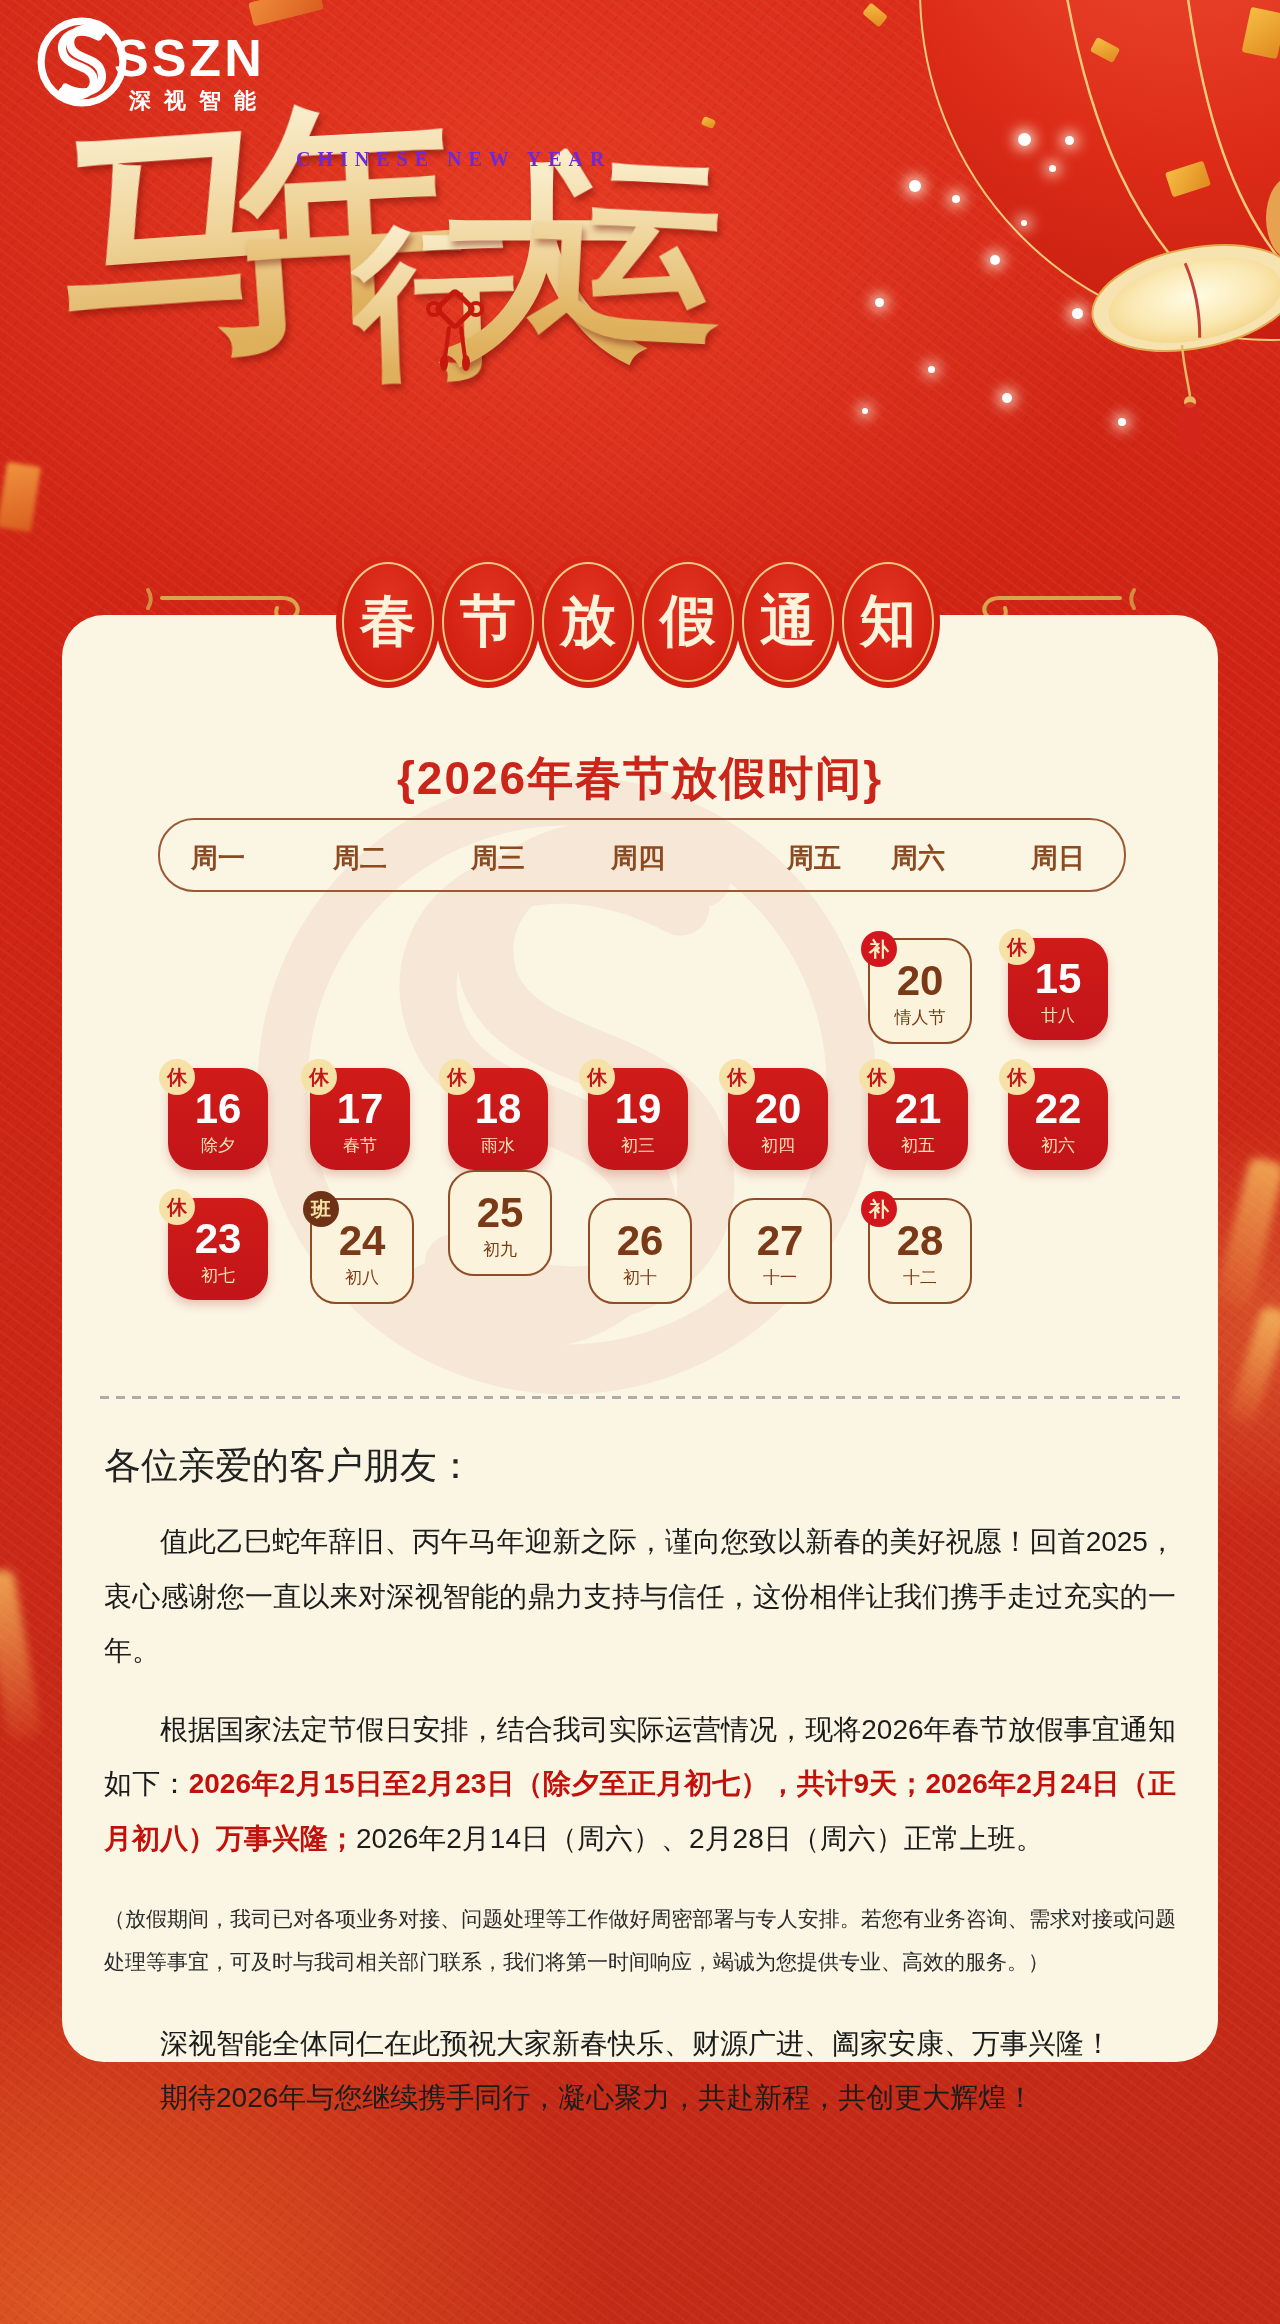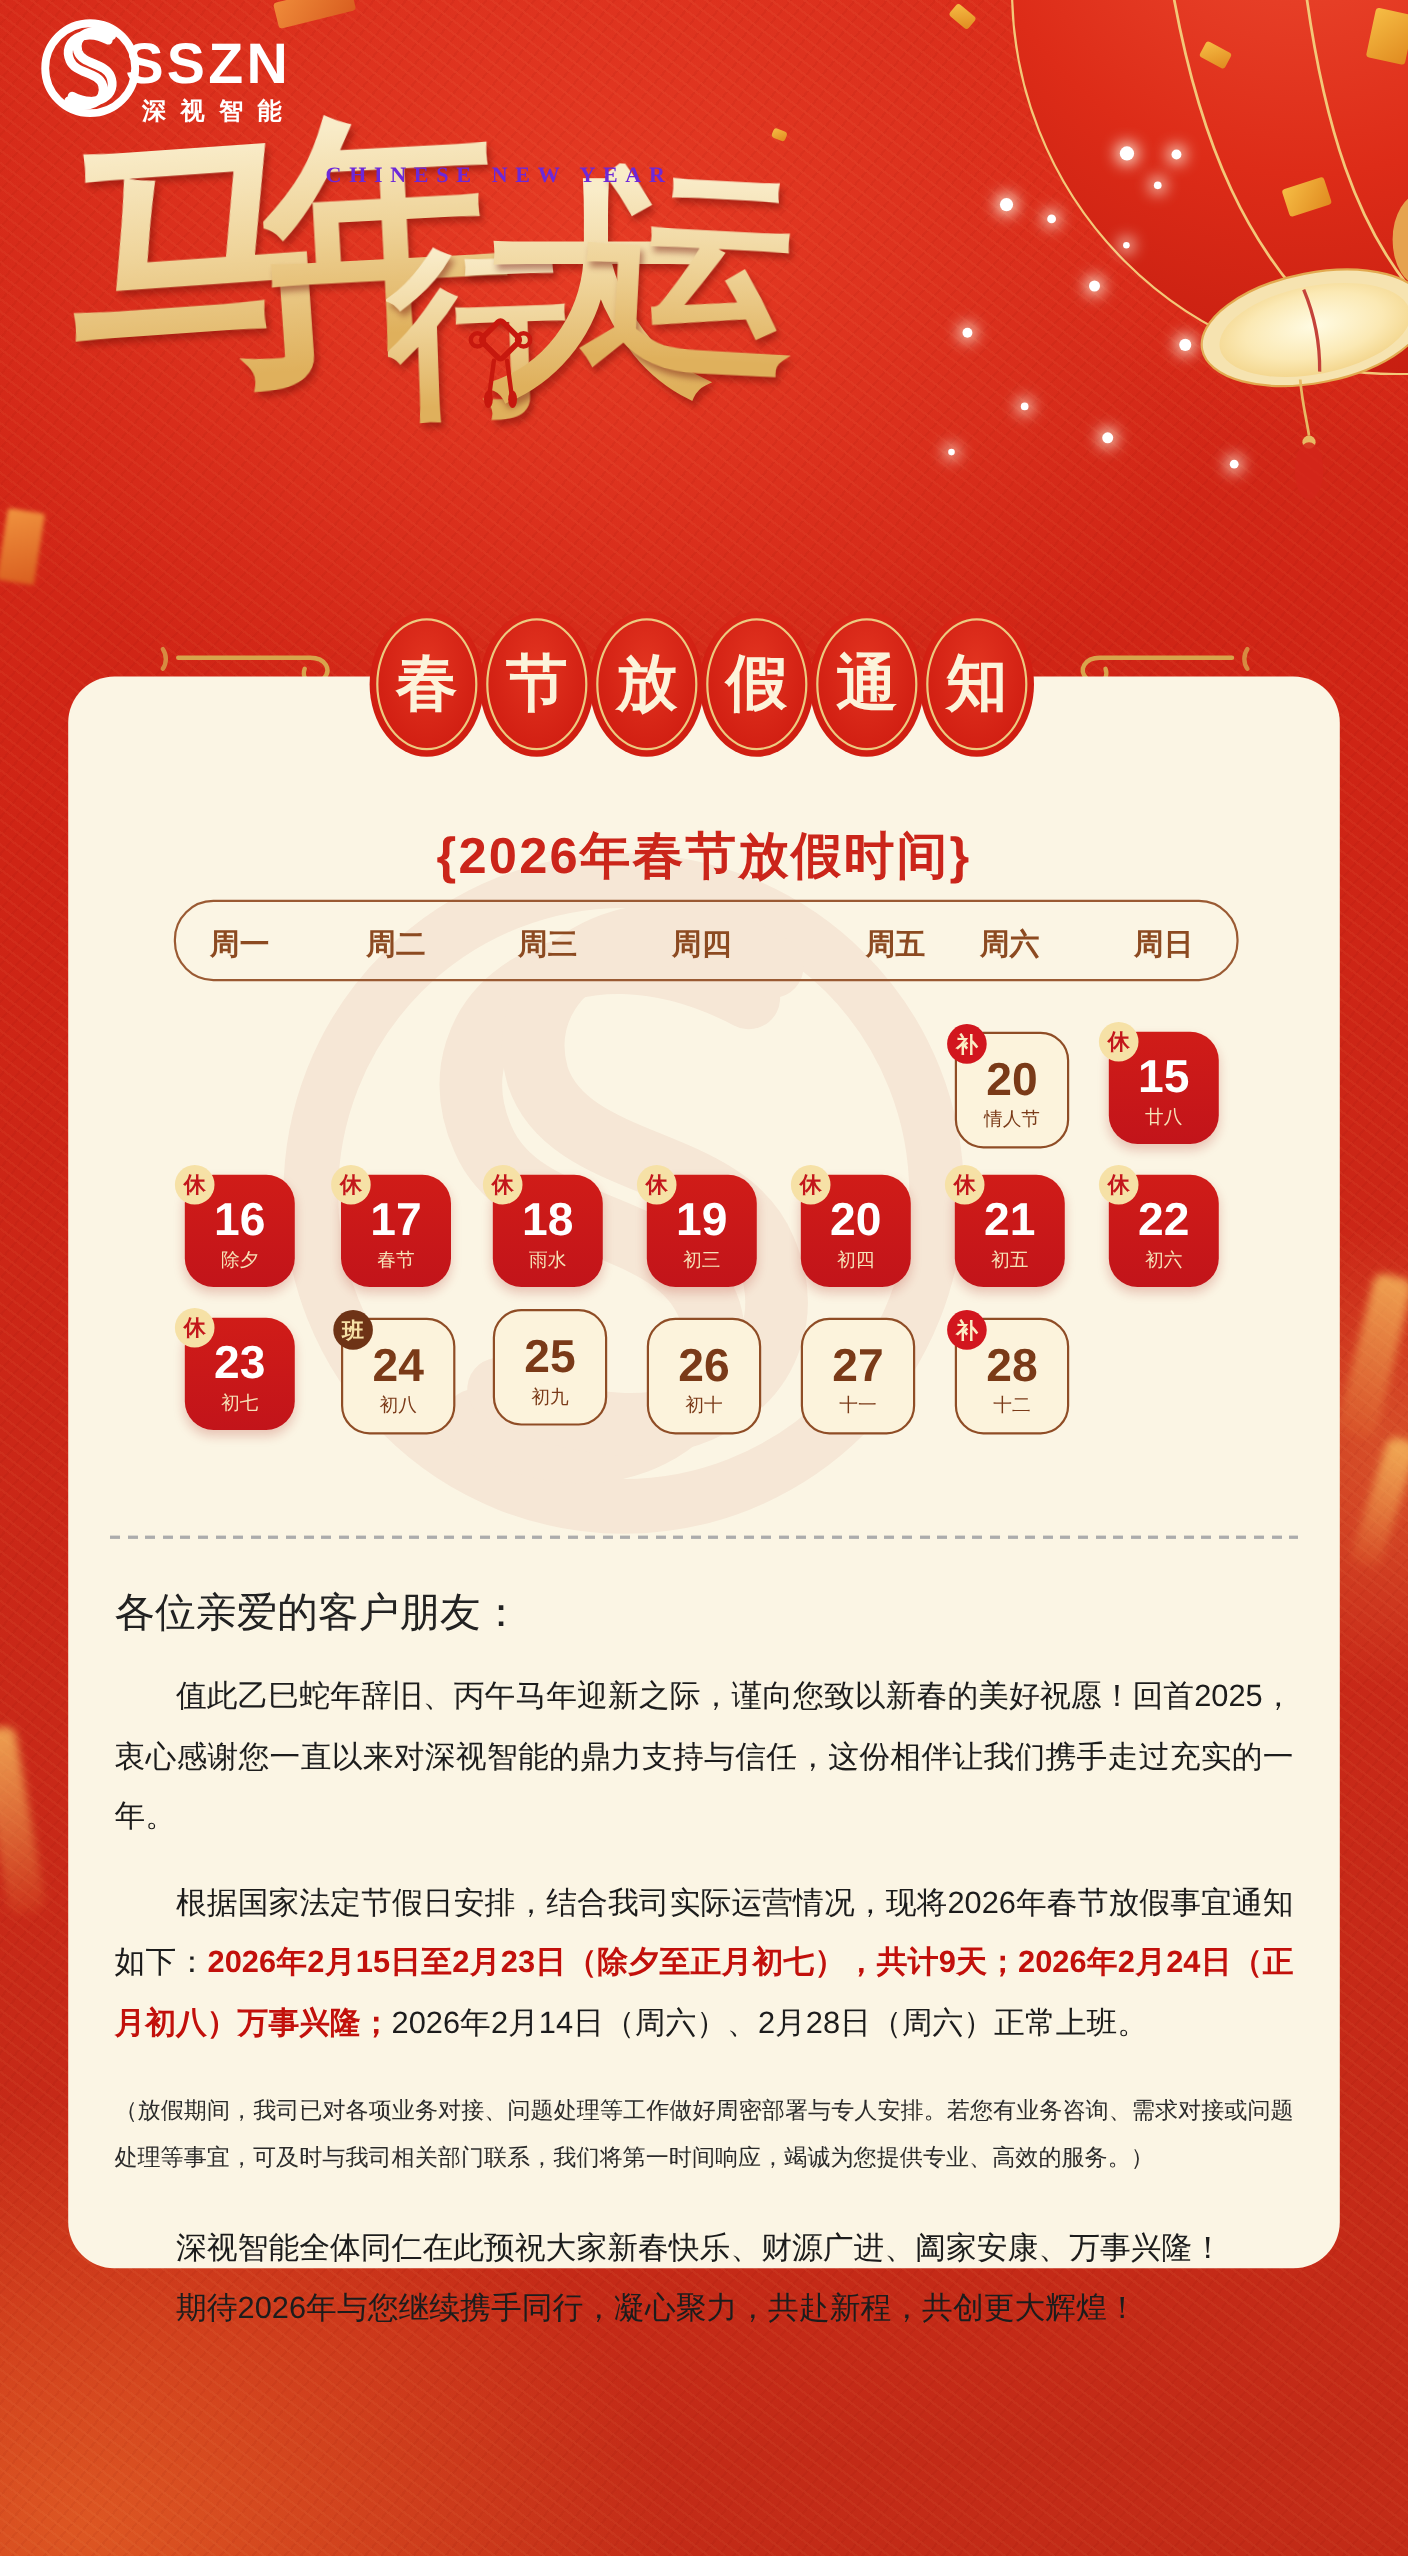--- a/index.html
+++ b/index.html
@@ -252,21 +252,21 @@
       <div class="cell red" style="left: 106px; top: 583px;">
         <span class="badge b-xiu">休</span>
         <span class="day">23</span>
         <span class="lbl">初七</span>
       </div>
       <div class="cell cream" style="left: 248px; top: 583px;">
         <span class="badge b-ban">班</span>
         <span class="day">24</span>
         <span class="lbl">初八</span>
       </div>
-      <div class="cell cream" style="left: 386px; top: 575px;">
+      <div class="cell cream" style="left: 386px; top: 555px;">
         <span class="day">25</span>
         <span class="lbl">初九</span>
       </div>
       <div class="cell cream" style="left: 526px; top: 583px;">
         <span class="day">26</span>
         <span class="lbl">初十</span>
       </div>
       <div class="cell cream" style="left: 666px; top: 583px;">
         <span class="day">27</span>
         <span class="lbl">十一</span>

